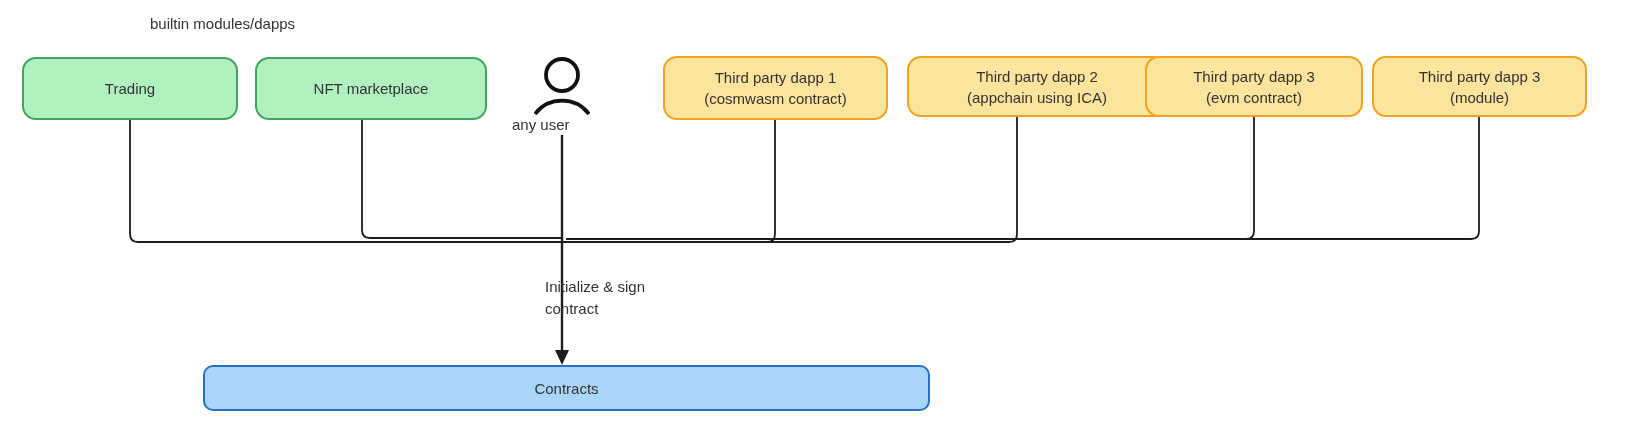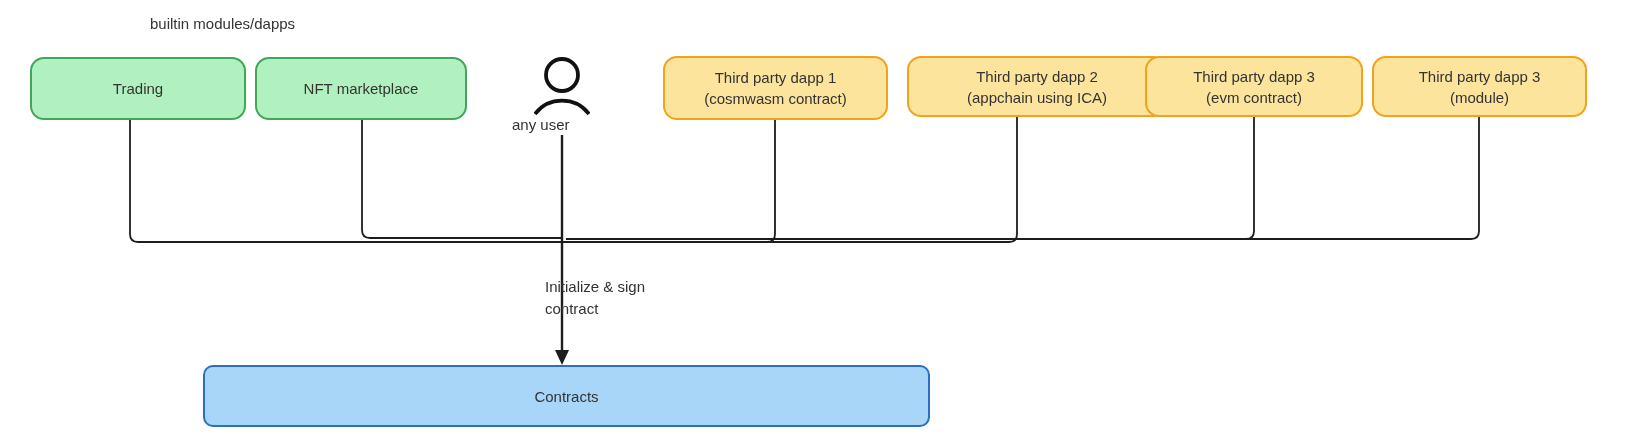--- a/index.html
+++ b/index.html
@@ -44,25 +44,25 @@
     <path d="M 775 117 V 234 Q 775 242 767 242 H 562"></path>
     <path d="M 1017 117 V 234 Q 1017 242 1009 242 H 562"></path>
     <path d="M 1254 117 V 231 Q 1254 239 1246 239 H 566"></path>
     <path d="M 1479 117 V 231 Q 1479 239 1471 239 H 566"></path>
     <path class="main" d="M 562 135 V 351"></path>
     <polygon points="555,350 569,350 562,365"></polygon>
   </svg>
 
   <div class="lbl" style="left:150px; top:13px; width:210px;">builtin modules/dapps</div>
 
-  <div class="node green" style="left:22px; top:57px; width:216px; height:63px;margin-left:8px;">
+  <div class="node green" style="left:22px; top:57px; width:216px; height:63px;">
     <span>Trading</span>
   </div>
 
-  <div class="node green" style="left:255px; top:57px; width:212px; height:63px;">
+  <div class="node green" style="left:255px; top:57px; width:232px; height:63px;">
     <span>NFT marketplace</span>
   </div>
 
   <svg class="user-icon" style="left:534px; top:54px;" width="56" height="61" viewBox="0 0 56 61">
     <path d="M 1 60 A 34 34 0 0 1 55 60"></path>
     <circle cx="28" cy="21" r="16"></circle>
   </svg>
   <div class="lbl" style="left:512px; top:114px; width:100px;">any user</div>
 
   <div class="node yellow" style="left:663px; top:56px; width:225px; height:64px;">
@@ -83,17 +83,17 @@
   <div class="node yellow" style="left:1372px; top:56px; width:215px; height:61px;">
     <span>Third party dapp 3</span>
     <span>(module)</span>
   </div>
 
   <div class="lbl" style="left:545px; top:276px; width:150px;">
     <div>Initialize &amp; sign</div>
     <div>contract</div>
   </div>
 
-  <div class="node blue" style="left:203px; top:365px; width:727px; height:62px;">
+  <div class="node blue" style="left:203px; top:365px; width:727px; height:46px;">
     <span>Contracts</span>
   </div>
 
 </div>
 
 </body></html>

